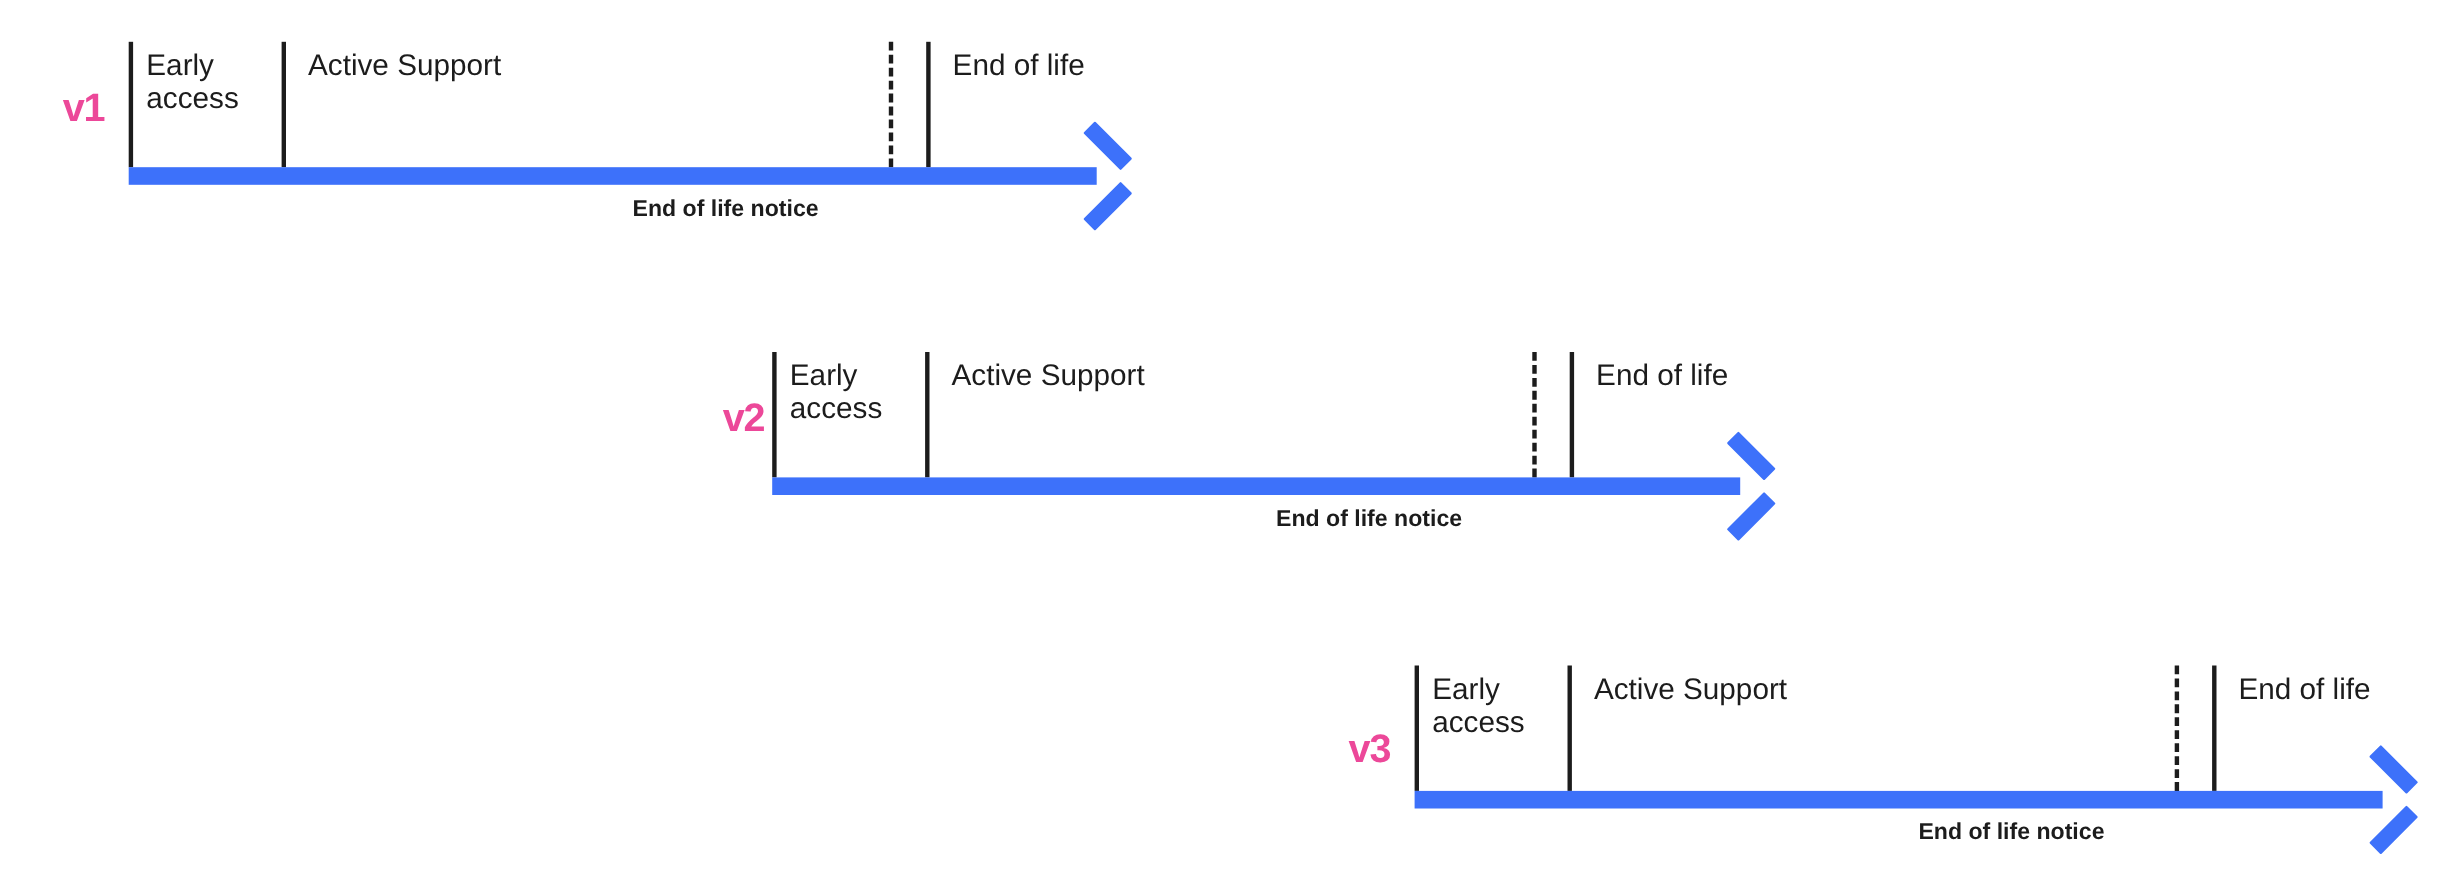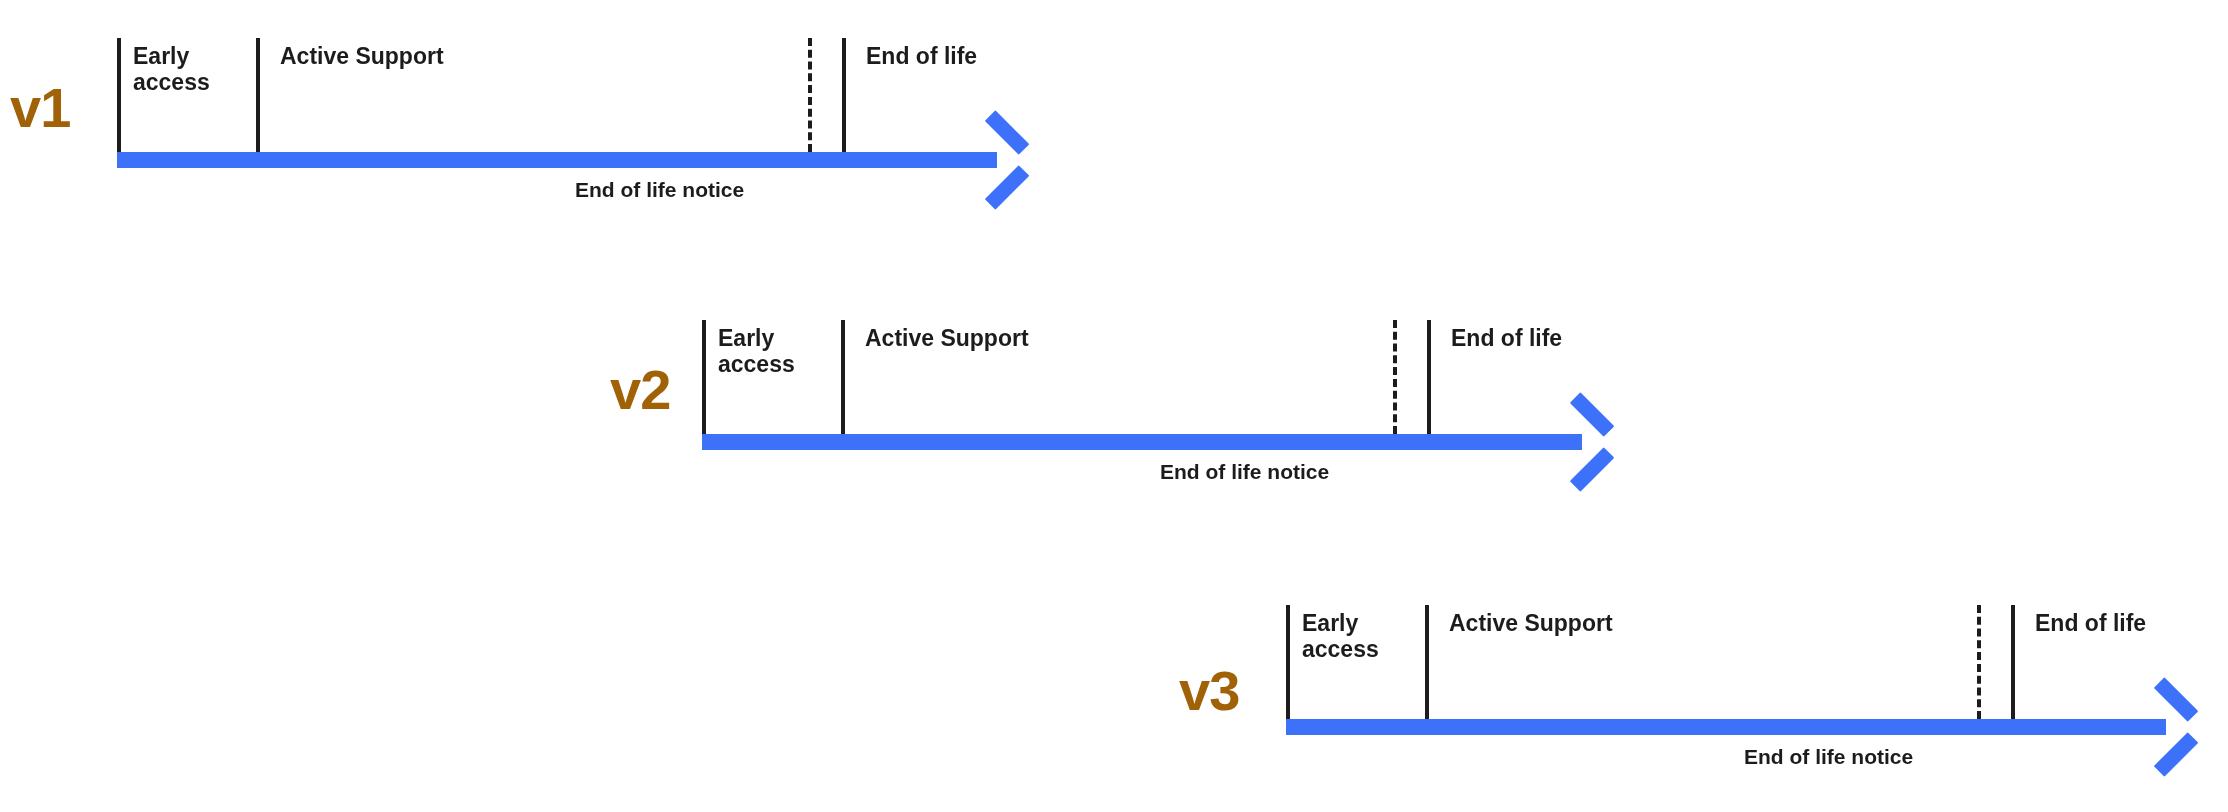--- a/index.html
+++ b/index.html
@@ -25,48 +25,48 @@
   }
 
   .timeline-row {
     position: absolute;
     height: 200px;
   }
 
   
   .version-label {
     position: absolute;
-    font-size: 56px;
+    font-size: 36px;
     font-weight: 700;
-    color: #a16207;
+    color: #ec4899;
     letter-spacing: -1px;
     line-height: 1;
     white-space: nowrap;
-    text-align: left;
+    text-align: right;
   }
 
   
   .tick {
     position: absolute;
     width: 4px;
     background: #1c1c1c;
   }
 
   
   .tick-dashed {
     position: absolute;
     width: 0;
     border-left: 4px dashed #1c1c1c;
   }
 
   
   .phase-label {
     position: absolute;
-    font-size: 23px;
-    font-weight: 700;
+    font-size: 27px;
+    font-weight: 400;
     color: #1c1c1c;
     line-height: 1.12;
     white-space: pre-line;
   }
 
   
   .bar {
     position: absolute;
     height: 16px;
   }

